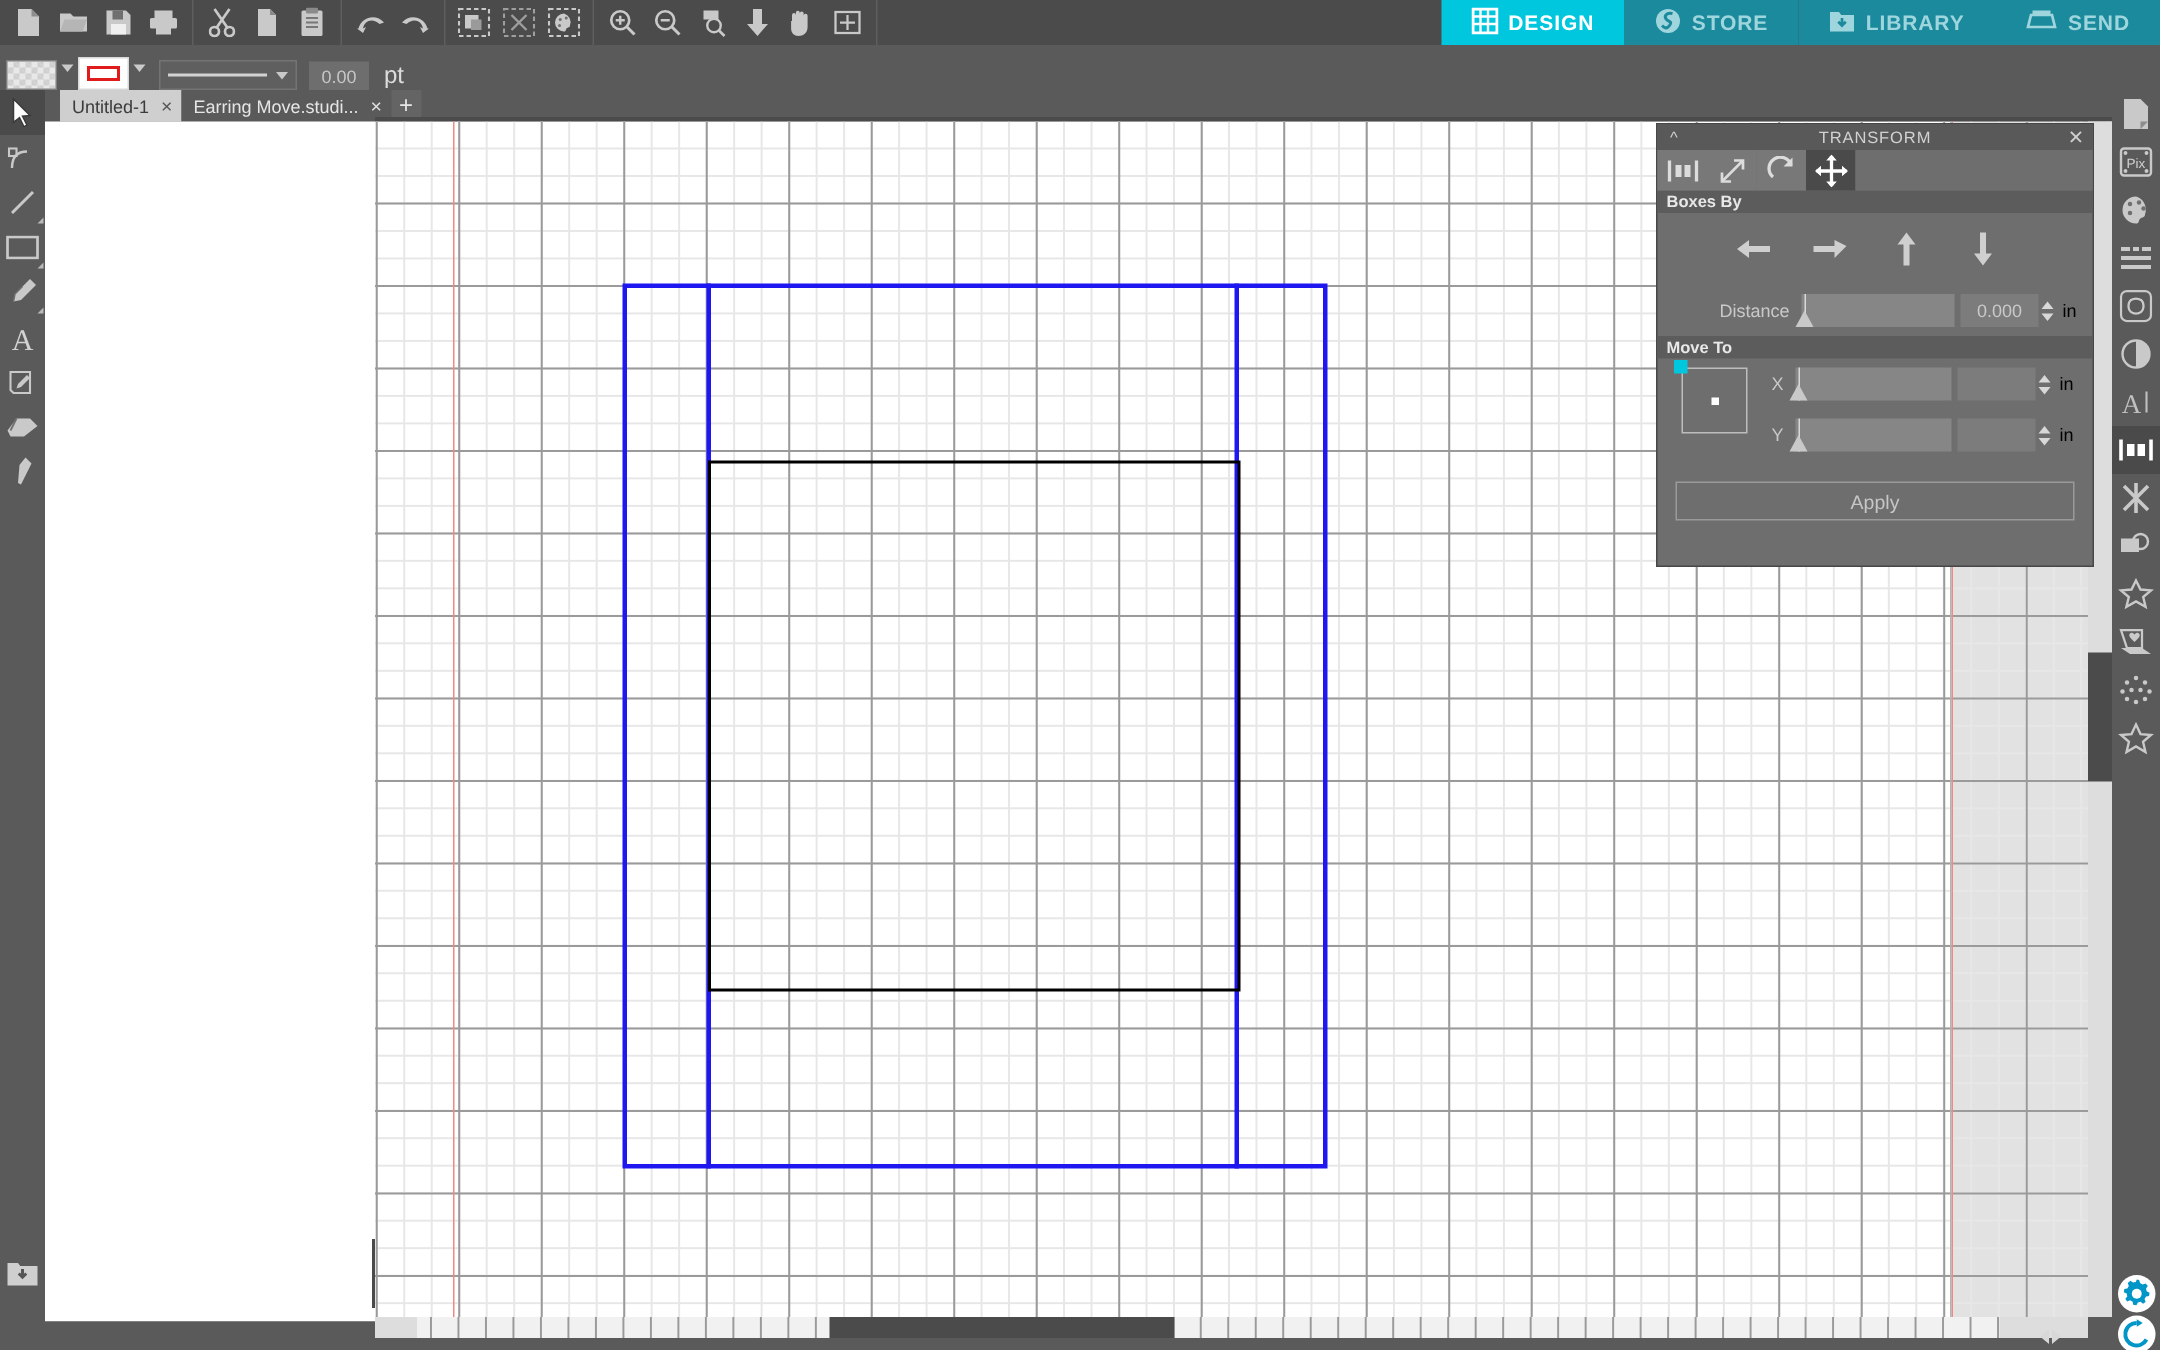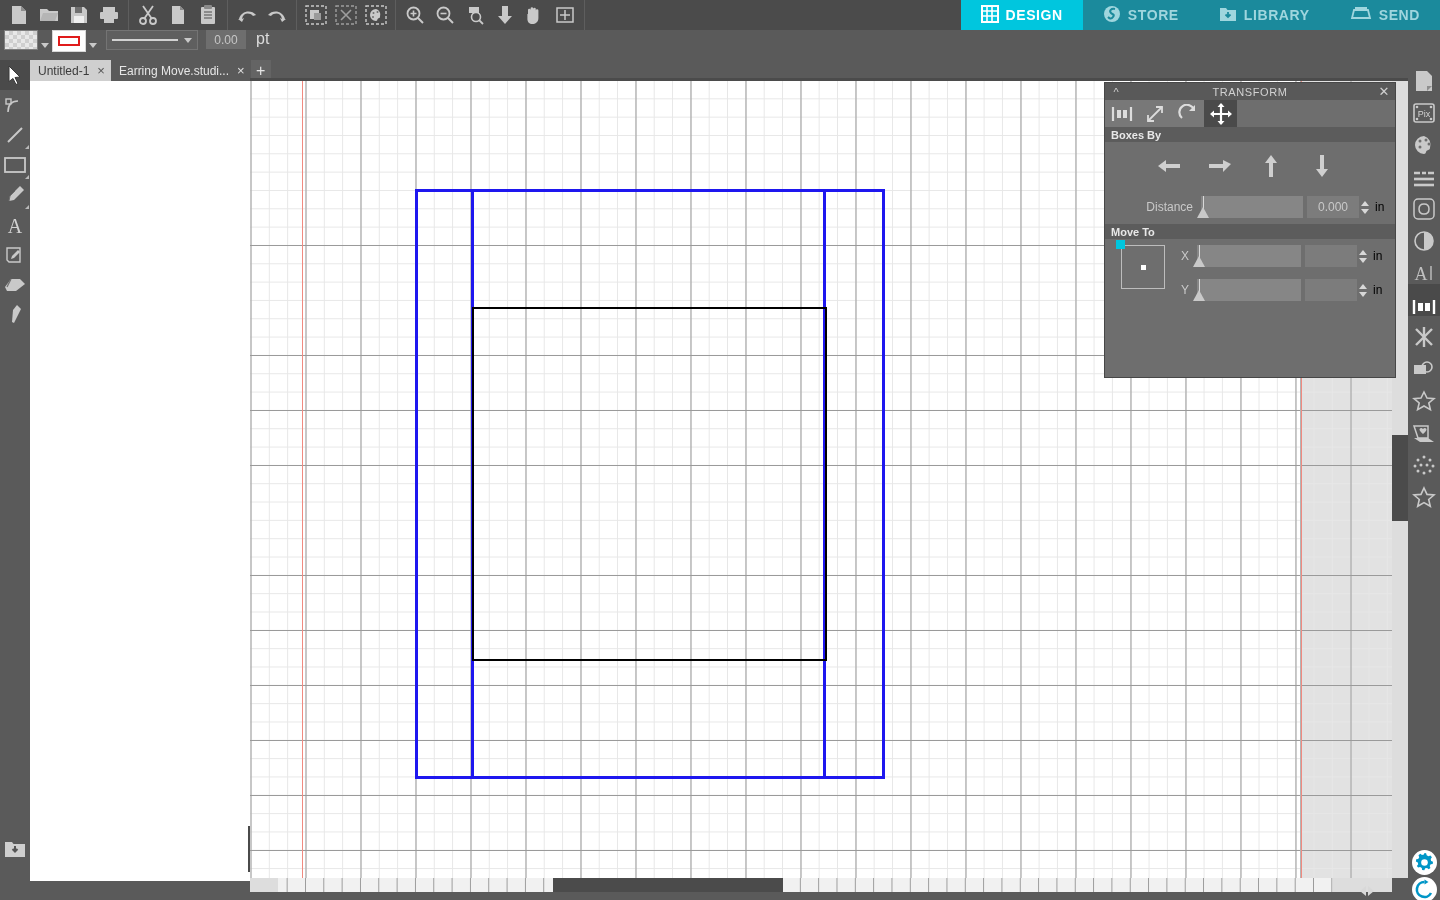--- a/index.html
+++ b/index.html
@@ -18,21 +18,21 @@
   .tb-spacer { flex:1 1 auto; height:30px; }
 
   .navtabs { display:flex; align-items:stretch; height:30px; }
   .navtab { display:flex; align-items:center; gap:7px; padding:0 20px;
     height:30px; background:#1b8a9c; color:#9fd6de; font-size:14px;
     font-weight:bold; letter-spacing:.6px; cursor:pointer; }
   .navtab.active { background:#00c6de; color:#ffffff; }
 
   
   .stylebar { position:absolute; left:0; top:30px; width:1440px; height:30px;
-    background:#5a5a5a; display:flex; align-items:flex-start; padding-left:4px; }
+    background:#5a5a5a; display:flex; align-items:flex-end; padding-left:4px; }
   .swatch-fill { width:34px; height:20px; border:1px solid #7e7e7e;
     background-color:#e8e8e8;
     background-image:
       linear-gradient(45deg,#cfcfcf 25%,transparent 25%,transparent 75%,#cfcfcf 75%),
       linear-gradient(45deg,#cfcfcf 25%,transparent 25%,transparent 75%,#cfcfcf 75%);
     background-size:8px 8px; background-position:0 0,4px 4px; cursor:pointer; }
   .swatch-line { width:34px; height:22px; background:#ffffff;
     border:1px solid #d8d8d8; display:flex; align-items:center;
     justify-content:center; cursor:pointer; }
   .swatch-line i { display:block; width:22px; height:10px;
@@ -52,21 +52,21 @@
   
   .leftrail { position:absolute; left:0; top:60px; width:30px; height:840px;
     background:#5a5a5a; }
   .ltool { position:relative; width:30px; height:30px; display:flex;
     align-items:center; justify-content:center; cursor:pointer; }
   .ltool.active { background:#4a4a4a; }
   .ltool .sub { position:absolute; right:1px; bottom:1px; width:0; height:0;
     border-left:4px solid transparent; border-bottom:4px solid #b9b9b9; }
 
   
-  .tabbar { position:absolute; left:30px; top:60px; width:270px; height:21px;
+  .tabbar { position:absolute; left:40px; top:60px; width:270px; height:21px;
     background:#5a5a5a; display:flex; align-items:flex-end; }
   .doctab { height:21px; display:flex; align-items:center; padding:0 6px 0 8px;
     font-size:12px; color:#3b3b3b; background:#cfcfcf; cursor:pointer;
     max-width:140px; }
   .doctab.inactive { background:#5a5a5a; color:#e6e6e6; }
   .doctab .x { margin-left:8px; color:#555; font-size:13px; line-height:1;
     cursor:pointer; }
   .doctab.inactive .x { color:#e0e0e0; }
   .newtab { width:20px; height:21px; display:flex; align-items:center;
     justify-content:center; color:#e6e6e6; font-size:16px; background:#646464;
@@ -130,21 +130,21 @@
   .hsb-pad-r { position:absolute; left:1083px; top:0; width:59px; height:14px;
     background:#dddddd; }
   .corner-arrows { position:absolute; left:1360px; top:884px; width:30px;
     height:14px; display:flex; align-items:center; gap:2px; cursor:pointer; }
   .bottombar { position:absolute; left:250px; top:892px; width:1190px;
     height:8px; background:#5a5a5a; }
 
   
   .rightrail { position:absolute; left:1408px; top:60px; width:32px;
     height:840px; background:#5a5a5a; }
-  .rtool { width:32px; height:32px; display:flex; align-items:flex-end;
+  .rtool { width:32px; height:32px; display:flex; align-items:center;
     justify-content:center; cursor:pointer; }
   .rtool.active { background:#4a4a4a; }
   .rfloat { position:absolute; left:1412px; width:25px; height:25px;
     border-radius:50%; background:#ffffff; display:flex; align-items:center;
     justify-content:center; cursor:pointer; }
 
   
   .tpanel { position:absolute; left:1104px; top:82px; width:292px; height:296px;
     background:#6e6e6e; border:1px solid #474747; }
   .tp-title { height:17px; background:#595959; display:flex; align-items:center;
@@ -723,15 +723,16 @@
           </span>
           <span class="spinbox blank" style="margin-left:4px"></span>
           <span class="spinners">
             <i class="spin-up"></i>
             <i class="spin-dn"></i>
           </span>
           <span class="inlabel">in</span>
         </div>
       </div>
     </div>
+    <div class="applybtn">Apply</div>
   </div>
 
 </div>
 
 </body></html>

